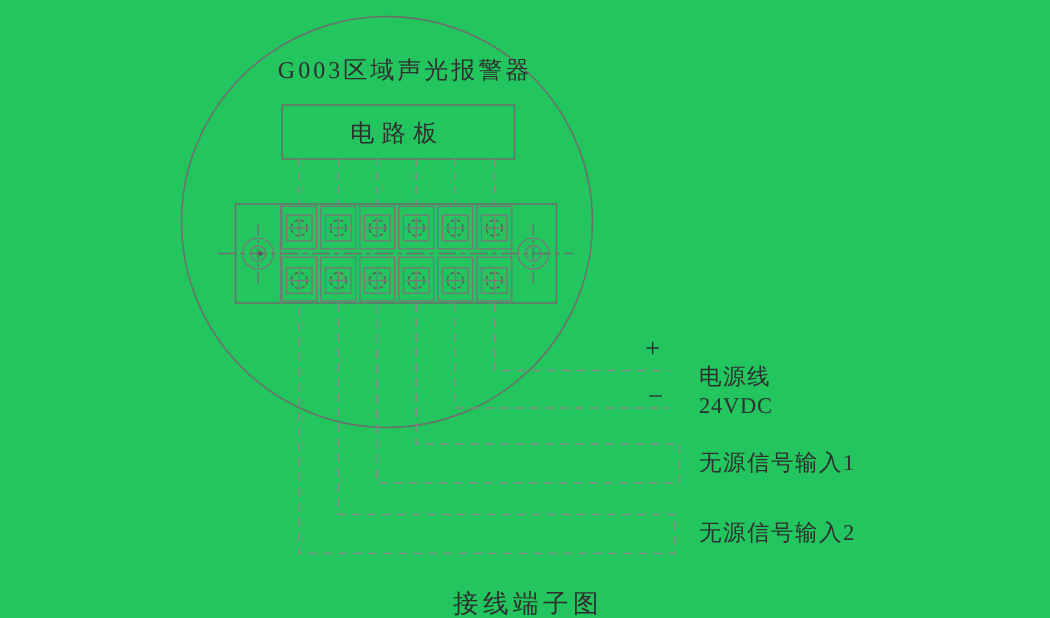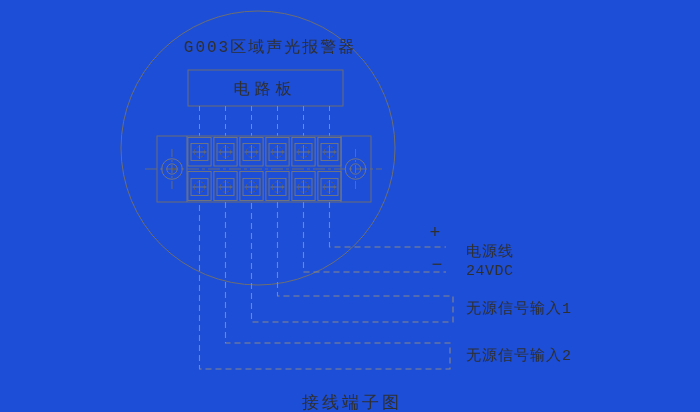--- a/index.html
+++ b/index.html
@@ -1,18 +1,18 @@
 <!DOCTYPE html>
 <html><head>
 <meta charset="utf-8">
 <style>
   html,body{margin:0;padding:0;background:#ffffff;}
   .stage{
-    position:relative;width:700px;height:412px;background:#1d4ed8;overflow:hidden;
-    font-family:Liberation Mono, monospace;
+    position:relative;width:700px;height:412px;background:#22c55e;overflow:hidden;
+    font-family:Liberation Serif, serif;
   }
   svg{display:block;}
   .solid{stroke:#6e6e6e;stroke-width:1;fill:none;}
   .solid-thin{stroke:#787878;stroke-width:0.9;fill:none;}
   .dash-wire{stroke:#878787;stroke-width:1.1;fill:none;stroke-dasharray:6 4;}
   .dash-drop{stroke:#8a8a8a;stroke-width:1;fill:none;stroke-dasharray:5 4;}
   .centerline{stroke:#6e6e6e;stroke-width:0.9;fill:none;stroke-dasharray:12 3 3 3;}
   .crosshair{stroke:#6e6e6e;stroke-width:0.9;fill:none;stroke-dasharray:8 3 2 3;}
   .screw-circle{stroke:#5f5f5f;stroke-width:1;fill:none;stroke-dasharray:2.5 1.8;}
   .label{fill:#2f2f2f;font-size:16px;letter-spacing:2px;}

